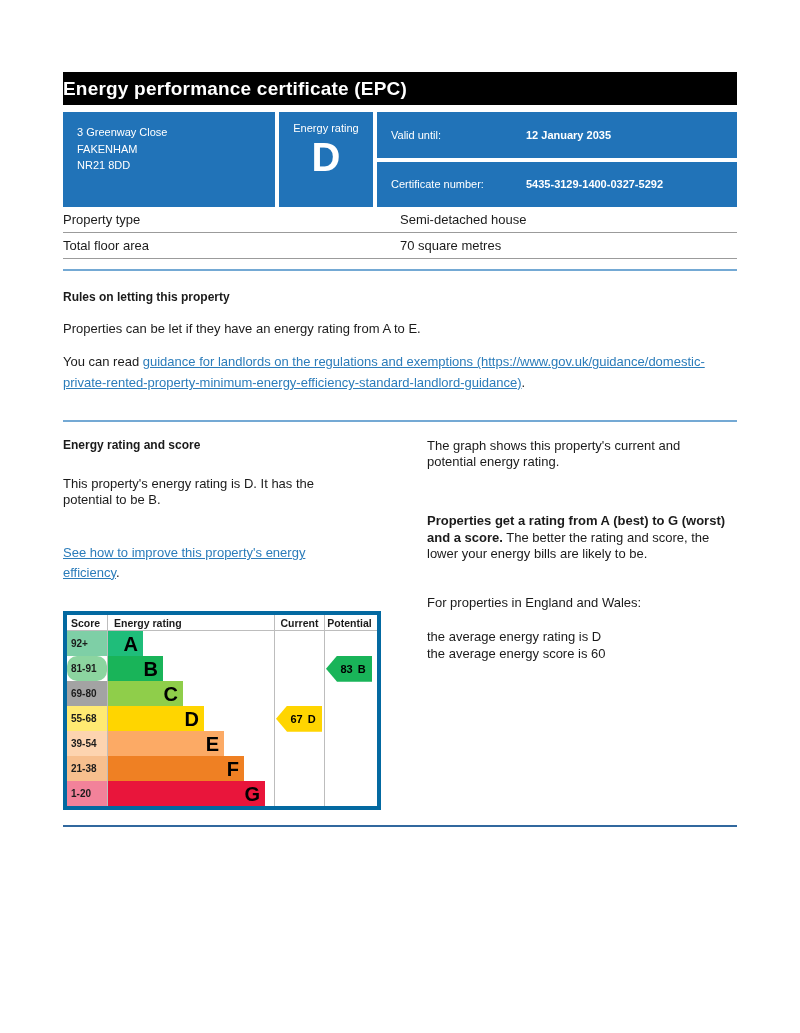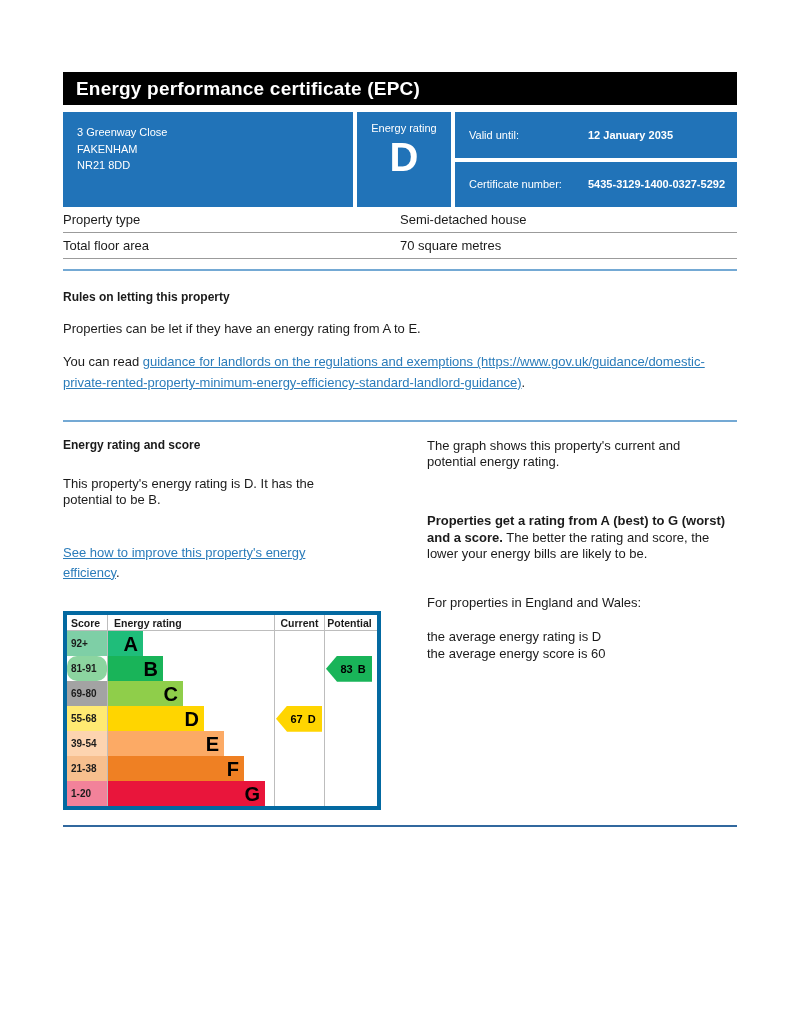--- a/index.html
+++ b/index.html
@@ -3,31 +3,31 @@
 <meta charset="utf-8">
 <style>
   html,body{margin:0;padding:0;background:#fff;}
   .page{position:relative;width:800px;height:1033px;background:#ffffff;overflow:hidden;
         font-family:"Liberation Sans","DejaVu Sans",sans-serif;color:#1b1b1b;}
   .content{position:absolute;left:63px;top:0;width:674px;}
 
   
   .header-bar{margin-top:72px;height:33px;background:var(--header-bg,#000);
               display:flex;align-items:center;}
-  .header-bar .title{color:#fff;font-size:19px;font-weight:bold;padding-left:13px;letter-spacing:.2px;}
+  .header-bar .title{color:#fff;font-size:19px;font-weight:bold;letter-spacing:.2px;}
 
   
   .summary{margin-top:7px;height:95px;display:flex;gap:4px;}
   .bluebox{background:var(--blue,#2173b8);color:#fff;}
-  .address-box{width:290px;padding:12px 0 0 14px;box-sizing:border-box;font-size:11px;line-height:1.5;}
+  .address-box{width:212px;padding:12px 0 0 14px;box-sizing:border-box;font-size:11px;line-height:1.5;}
   .rating-box{width:94px;display:flex;flex-direction:column;align-items:center;box-sizing:border-box;}
   .rating-box .lbl{font-size:11px;margin-top:10px;}
   .rating-box .big{font-size:40px;font-weight:bold;line-height:1.1;margin-top:1px;}
   .right-boxes{flex:1;display:flex;flex-direction:column;gap:4px;}
-  .kv-box{flex:1;display:flex;align-items:center;box-sizing:border-box;padding-left:14px;}
+  .kv-box{flex:1;display:flex;align-items:center;box-sizing:border-box;padding-left:14px;gap:16px;}
   .kv-box .k{font-size:11px;width:119px;}
   .kv-box .v{font-size:11px;font-weight:bold;}
 
   
   .prop-row{height:25px;display:flex;align-items:center;border-bottom:1px solid #9b9b9b;font-size:13px;}
   .prop-row .k{width:337px;}
 
   .rule{height:2px;background:var(--rule-light,#74a9d4);border:0;margin:0;}
   .rule.dark{background:var(--rule-dark,#31689e);}
   .rule.r1{margin-top:10px;}

